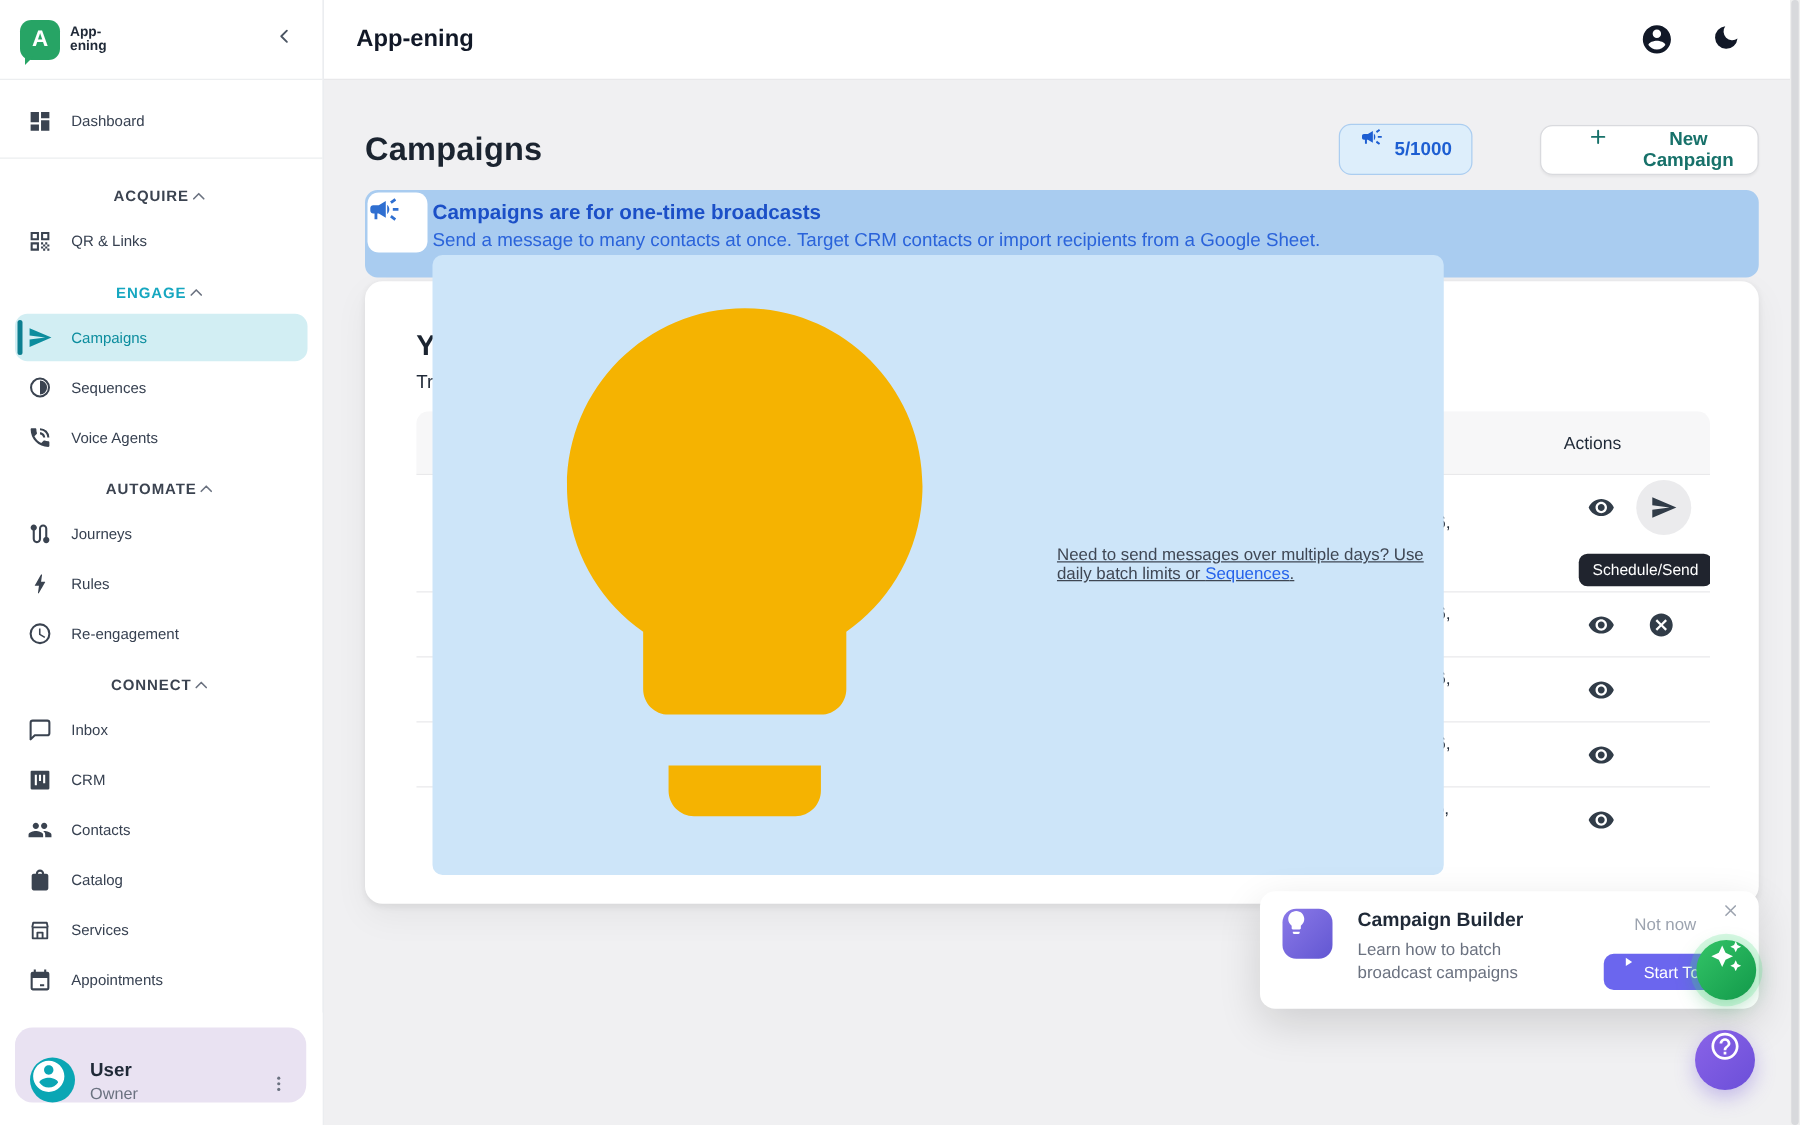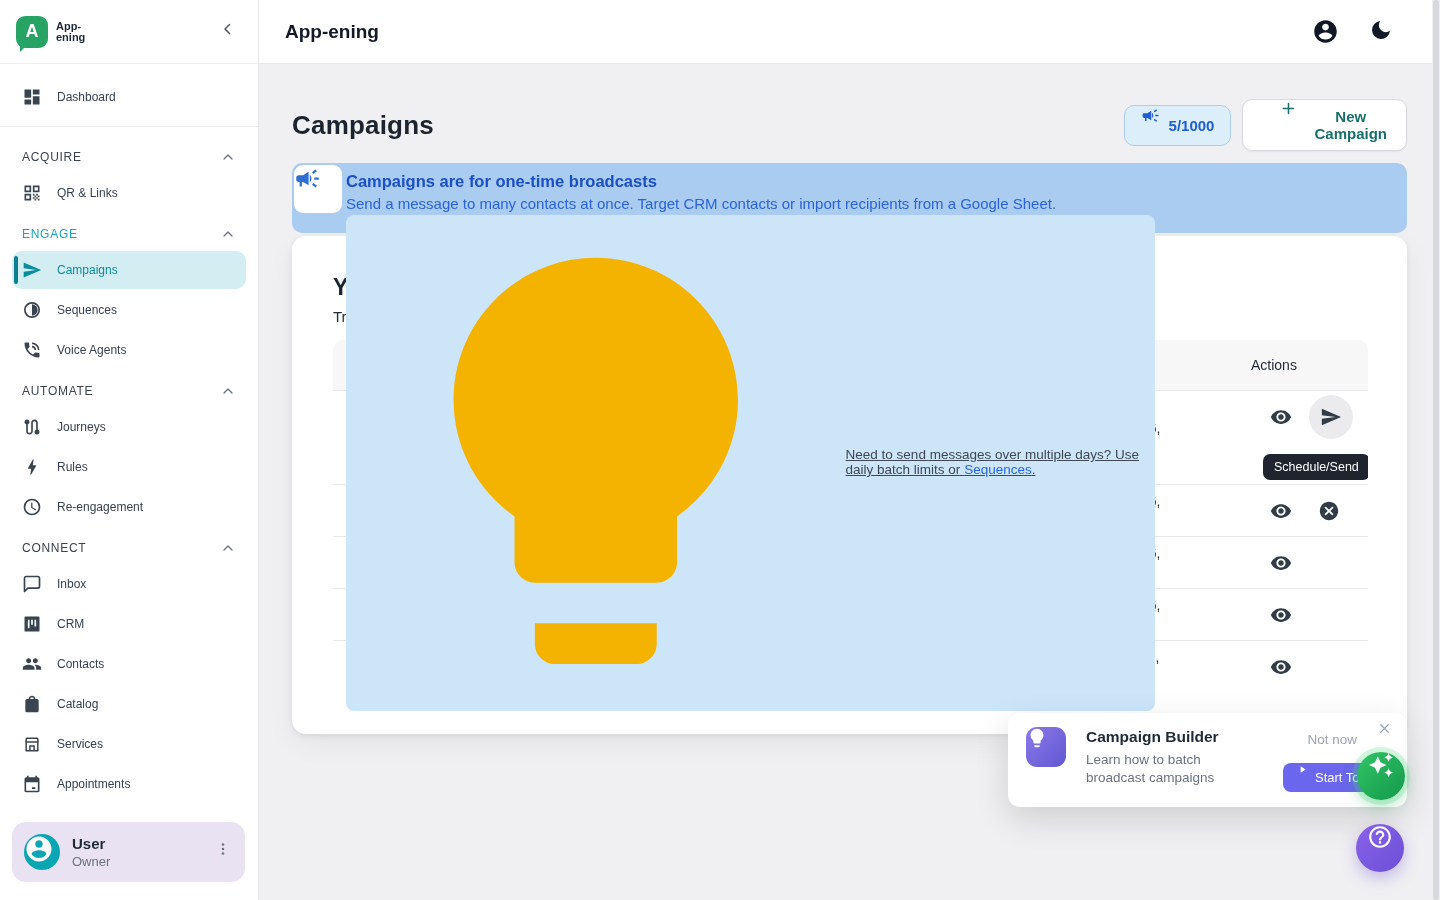--- a/index.html
+++ b/index.html
@@ -12,32 +12,32 @@
   .sidebar-top { height:64px; border-bottom:1px solid #eceef0; display:flex; align-items:center; justify-content:space-between; padding:0 18px 0 16px; }
   .logo-wrap { display:flex; align-items:center; gap:8px; }
   .logo-badge { width:32px; height:32px; background:#27a465; border-radius:9px; position:relative; display:grid; place-items:center; color:#fff; font-weight:700; font-size:18px; }
   .logo-badge::after { content:""; position:absolute; left:4px; bottom:-4px; width:0; height:0; border-left:7px solid #27a465; border-bottom:7px solid transparent; }
   .logo-text { font-size:11px; line-height:11px; font-weight:700; color:#1f2937; }
   .collapse-btn { width:24px; height:24px; border:none; background:transparent; color:#4b5563; cursor:pointer; }
   .collapse-btn svg { width:18px; height:18px; }
 
   .nav { padding:12px 12px 0; }
   .nav-divider { height:1px; background:#eceef0; margin:10px -12px; }
-  .nav-section { display:flex; align-items:center; justify-content:space-between; padding:12px 10px 7px; font-size:12px; font-weight:400; letter-spacing:.06em; color:#3b4350; }
+  .nav-section { display:flex; align-items:center; justify-content:center; padding:12px 10px 7px; font-size:12px; font-weight:700; letter-spacing:.06em; color:#3b4350; }
   .nav-section .sec-chevron { width:16px; height:16px; color:#6b7280; }
   .nav-section.accent span:first-child { color:var(--engage-label,#16a7c0); }
   .nav-item { height:38px; border-radius:10px; display:flex; align-items:center; gap:15px; padding:0 10px; margin:2px 0; font-size:12px; color:#374151; position:relative; cursor:pointer; }
   .nav-item .nav-ico { width:20px; height:20px; color:#3a4350; flex:0 0 20px; }
   .nav-item .nav-ico svg { width:20px; height:20px; display:block; }
   .nav-item.active { background:var(--active-bg,#d2eef3); color:var(--accent-teal,#0c8d9e); font-weight:500; }
   .nav-item.active .nav-ico { color:var(--accent-teal,#0c8d9e); }
   .nav-item.active::before { content:""; position:absolute; left:2px; top:5px; bottom:5px; width:4px; border-radius:3px; background:#0d7f90; }
 
   .sidebar-bottom { position:absolute; left:0; right:0; bottom:0; height:90px; background:#fff; }
-  .user-card { position:absolute; left:12px; right:13px; bottom:18px; height:60px; background:var(--user-card-bg,#e9e2f2); border-radius:14px; display:flex; align-items:center; gap:12px; padding:0 10px 0 12px; }
+  .user-card { position:absolute; left:12px; right:13px; bottom:18px; height:60px; background:var(--user-card-bg,#e9e2f2); border-radius:14px; display:flex; align-items:flex-end; gap:12px; padding:0 10px 0 12px; }
   .avatar { width:36px; height:36px; border-radius:50%; background:var(--avatar-teal,#0aa6b4); display:grid; place-items:center; color:#fff; }
   .avatar svg { width:30px; height:30px; }
   .user-meta { flex:1; }
   .user-name { font-size:15px; font-weight:700; color:#1f2937; }
   .user-role { font-size:13px; color:#6b7280; margin-top:2px; }
   .kebab-btn { border:none; background:transparent; color:#6b7280; width:24px; height:24px; cursor:pointer; }
   .kebab-btn svg { width:18px; height:18px; }
 
   
   .main { flex:1; position:relative; }
@@ -47,21 +47,21 @@
   .tb-icon { width:27px; height:27px; color:#111827; border:none; background:transparent; cursor:pointer; padding:0; }
   .tb-icon svg { width:100%; height:100%; }
   .tb-icon.moon svg { width:24px; height:24px; }
 
   .content { padding:0 33px; }
   .page-head { display:flex; align-items:center; justify-content:space-between; margin-top:35px; }
   .page-title { font-size:26px; font-weight:600; color:#1b2430; letter-spacing:.2px; }
   .head-actions { display:flex; align-items:center; gap:11px; }
   .quota-badge { height:41px; padding:0 16px; border-radius:10px; background:var(--quota-bg,#ddeefb); border:1px solid var(--quota-border,#abcdf0); color:var(--quota-text,#1d5ed2); font-weight:700; font-size:15px; display:flex; align-items:center; gap:9px; }
   .quota-badge svg { width:19px; height:19px; }
-  .new-btn { height:52px; padding:0 19px; background:#fff; border:1px solid #d9dade; border-radius:10px; color:var(--new-btn-text,#17716a); font-weight:600; font-size:15px; display:flex; align-items:center; cursor:pointer; box-shadow:0 1px 2px rgba(0,0,0,.05); font-family:inherit; }
+  .new-btn { height:40px; padding:0 19px; background:#fff; border:1px solid #d9dade; border-radius:10px; color:var(--new-btn-text,#17716a); font-weight:600; font-size:15px; display:flex; align-items:center; gap:10px; cursor:pointer; box-shadow:0 1px 2px rgba(0,0,0,.05); font-family:inherit;margin-left:43px; }
   .new-btn svg { width:17px; height:17px; }
 
   .banner { margin-top:12px; height:70px; background:var(--banner-bg,#a9ccf0); border-radius:10px; position:relative; padding:9px 12px 0 54px; }
   .banner-iconbox { position:absolute; left:2px; top:2px; width:48px; height:48px; background:#fff; border-radius:9px; display:grid; place-items:center; color:#2f6fd1; }
   .banner-iconbox svg { width:27px; height:27px; }
   .banner-title { font-size:16.5px; font-weight:700; color:var(--banner-title,#1b4fc7); }
   .banner-body { font-size:15px; color:var(--banner-body,#2a63da); margin-top:4px; }
   .banner-tip { display:inline-flex; align-items:center; gap:6px; background:var(--tip-bg,#cde5f9); border-radius:8px; padding:2px 10px 3px 6px; margin-top:3px; font-size:13.5px; color:#3f4754;text-decoration:underline; }
   .banner-tip .bulb { width:15px; height:15px; color:#f5b301; }
   .banner-tip a { color:var(--link-blue,#2563eb); text-decoration:none; }

